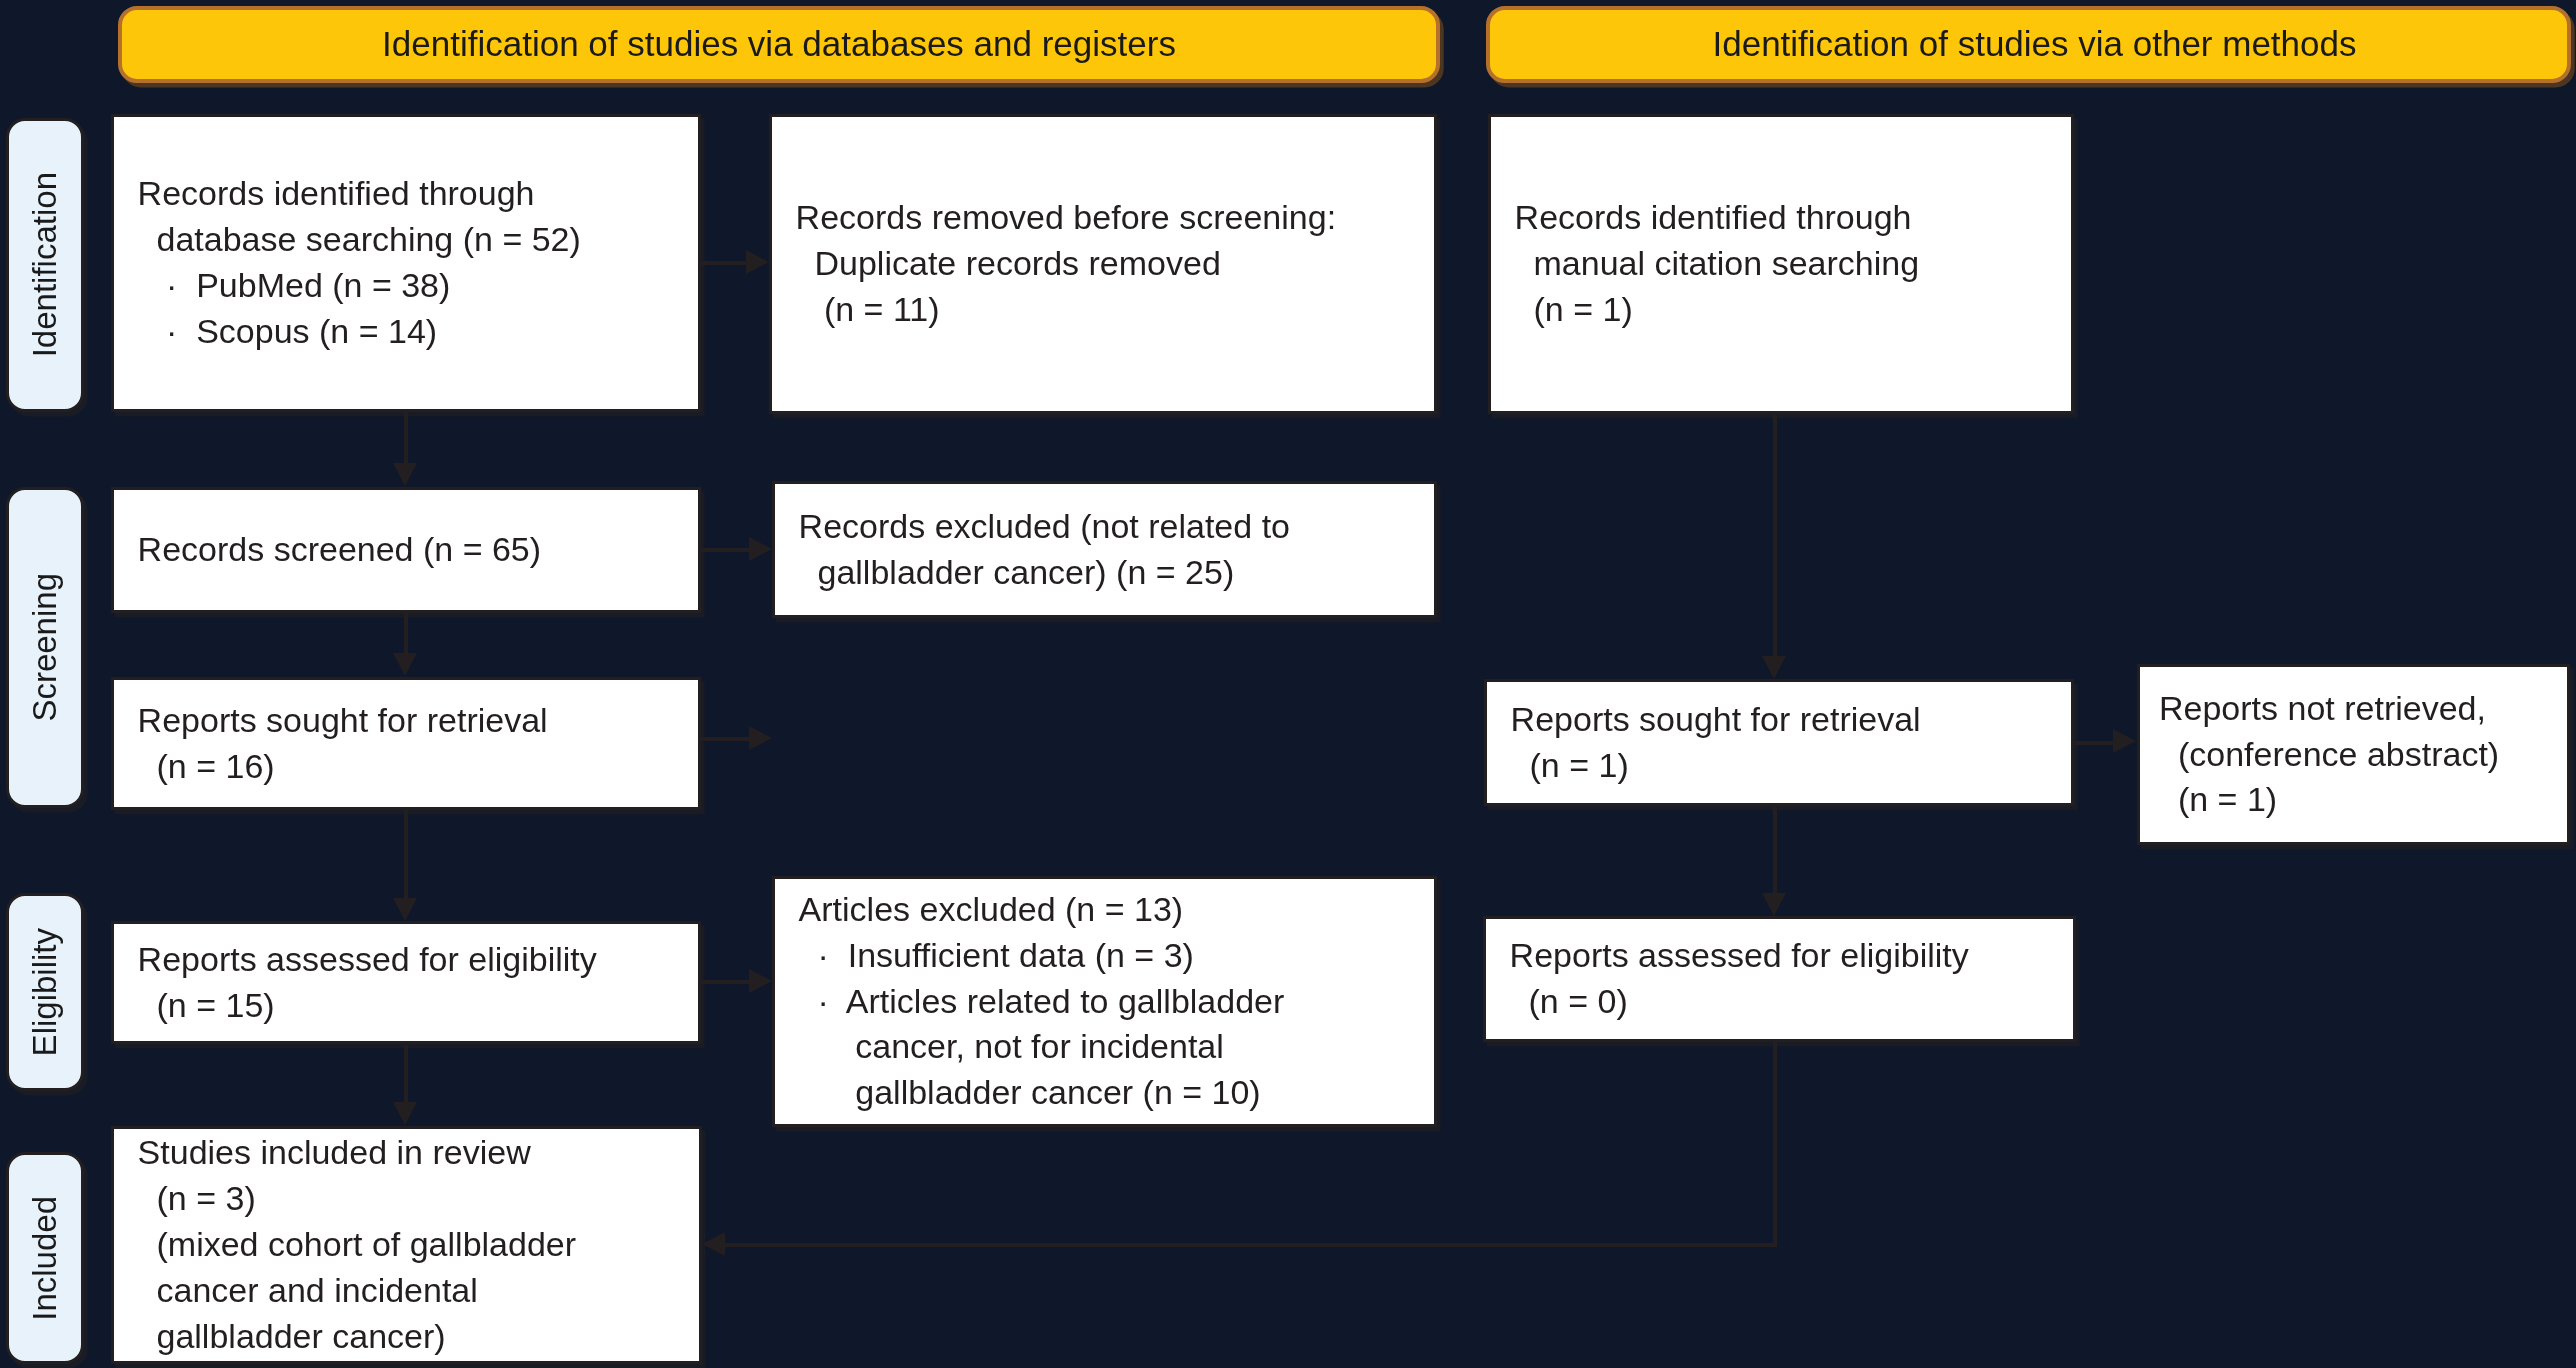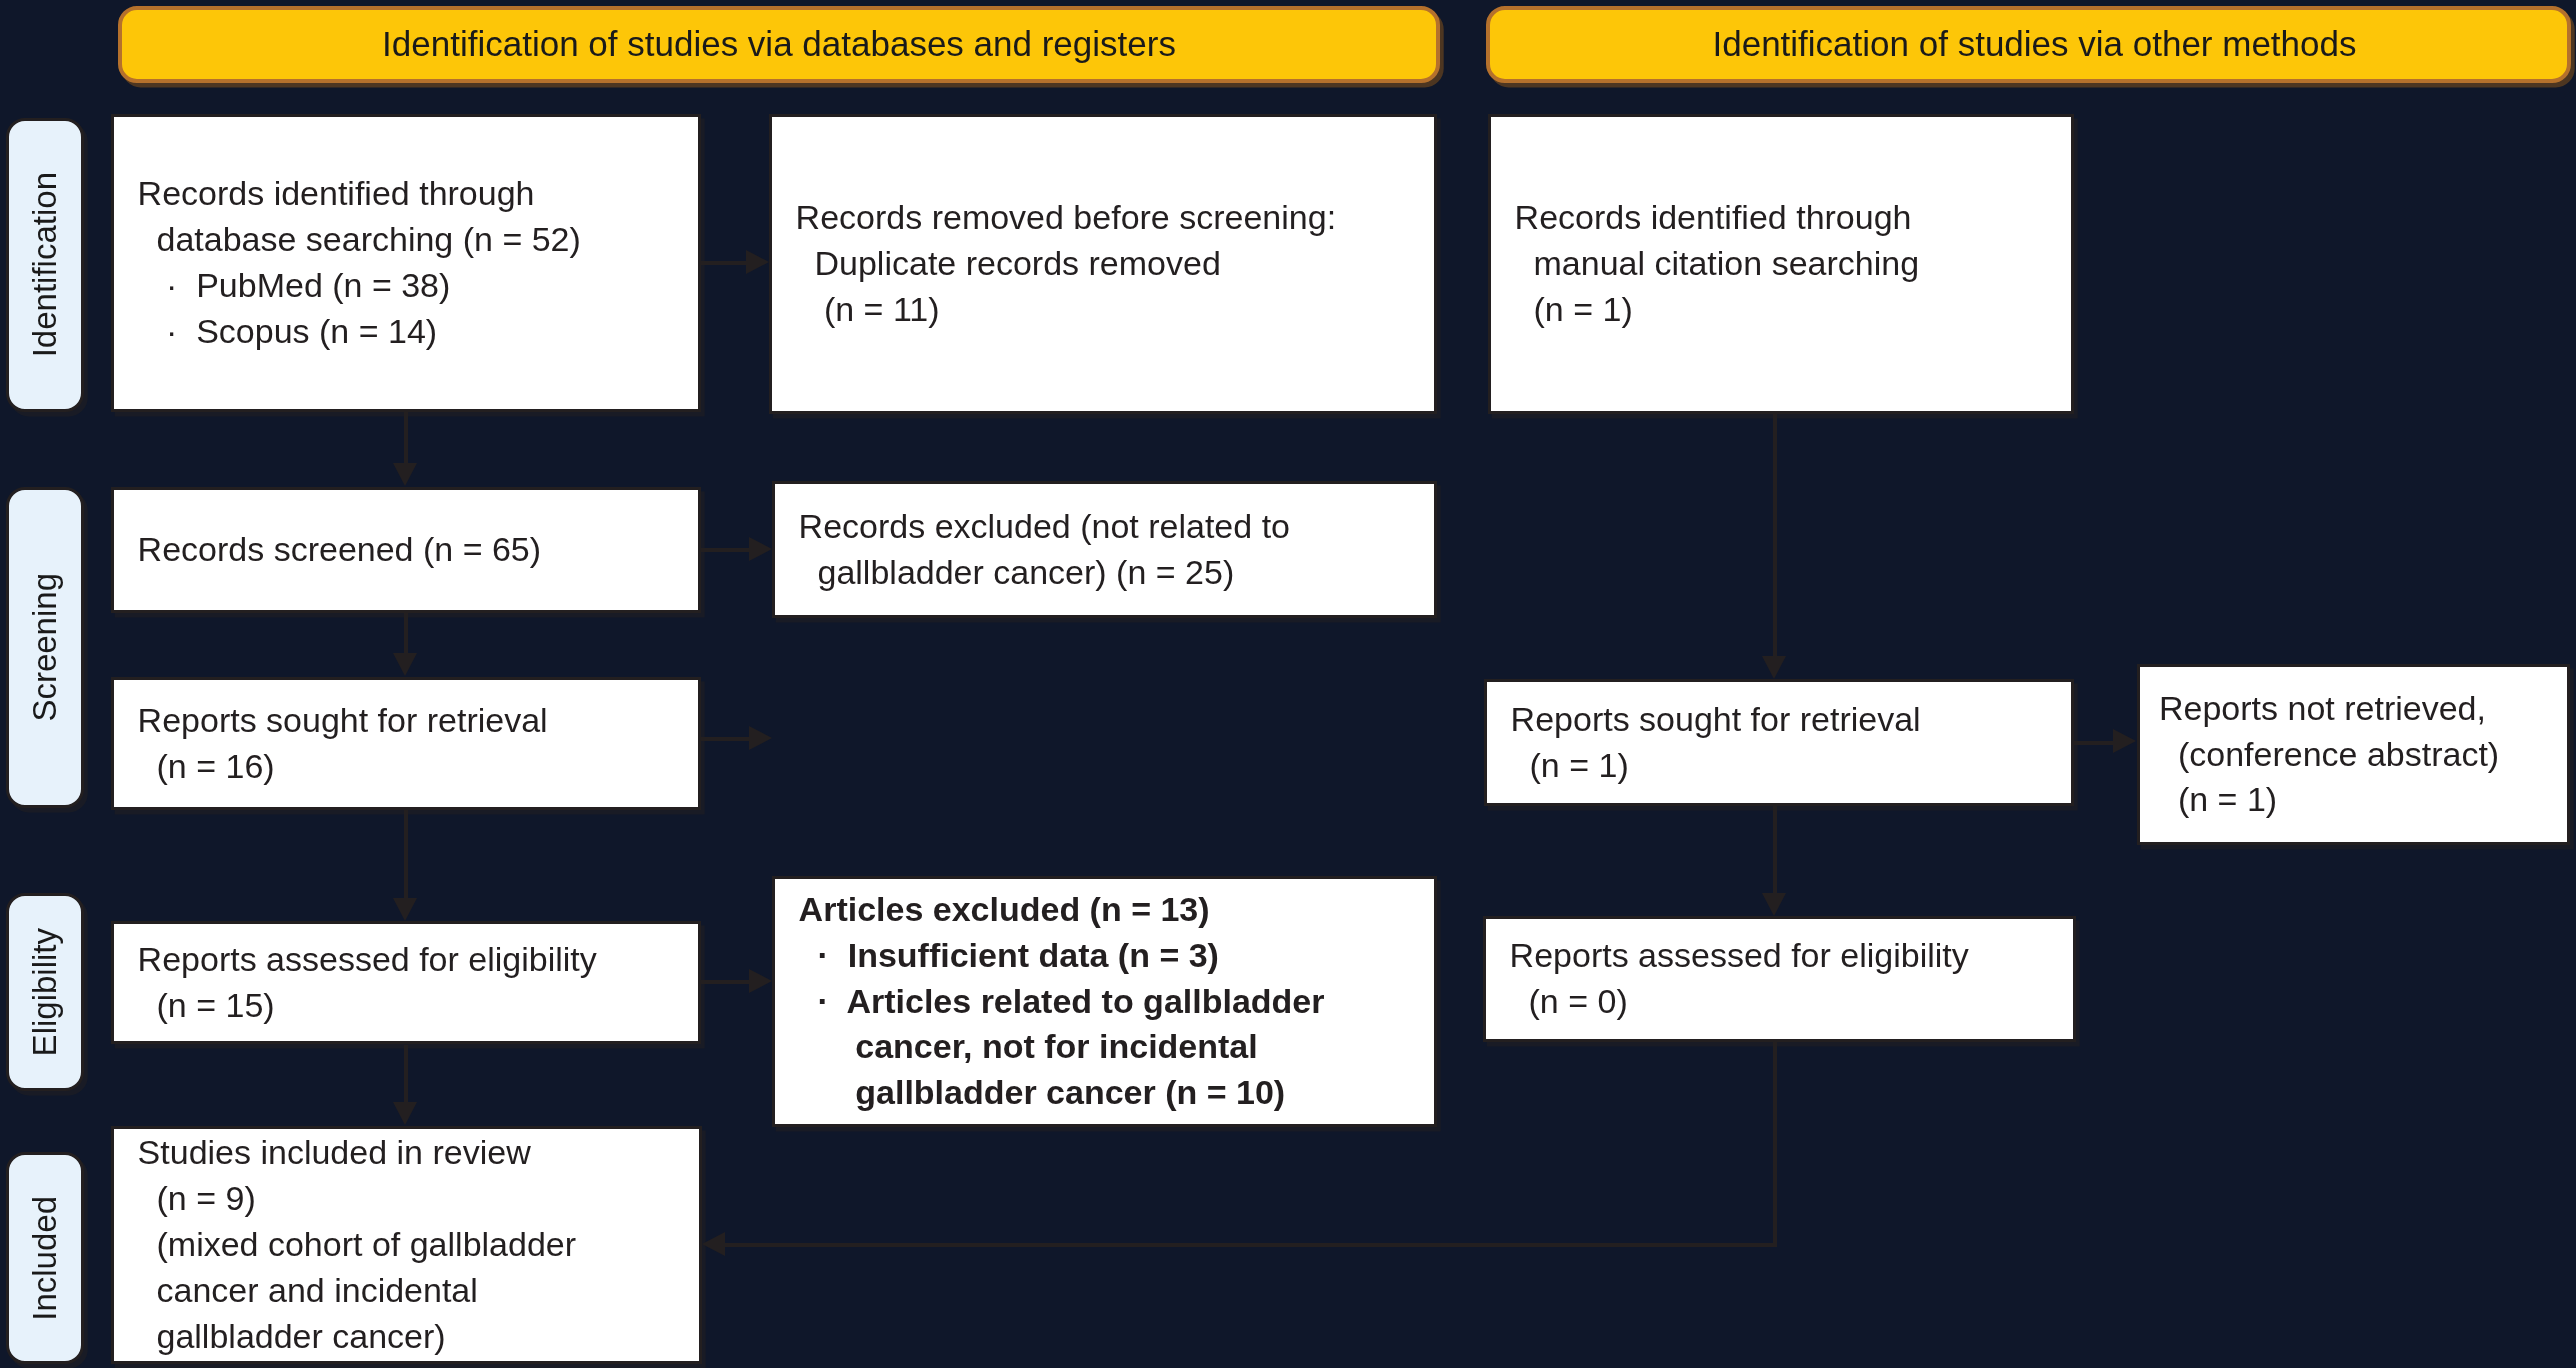--- a/index.html
+++ b/index.html
@@ -130,35 +130,35 @@
   <div class="node" style="left:2137px;top:664px;width:433px;height:181px;">
     <div class="txt" style="padding-left:19px;">Reports not retrieved,
   (conference abstract)
   (n = 1)</div>
   </div>
 
   <div class="node" style="left:111px;top:921px;width:590px;height:123px;">
     <div class="txt">Reports assessed for eligibility
   (n = 15)</div>
   </div>
-  <div class="node" style="left:772px;top:876px;width:665px;height:251px;font-weight:bold;">
+  <div class="node" style="left:772px;top:876px;width:665px;height:251px;">
     <div class="txt">Articles excluded (n = 13)
   ·  Insufficient data (n = 3)
   ·  Articles related to gallbladder
       cancer, not for incidental
       gallbladder cancer (n = 10)</div>
   </div>
   <div class="node" style="left:1483px;top:916px;width:593px;height:126px;">
     <div class="txt">Reports assessed for eligibility
   (n = 0)</div>
   </div>
 
   <div class="node" style="left:111px;top:1126px;width:591px;height:238px;">
     <div class="txt">Studies included in review
-  (n = 9)
+  (n = 3)
   (mixed cohort of gallbladder
   cancer and incidental
   gallbladder cancer)</div>
   </div>
 
   <div>
     <div class="vline" style="left:404px;top:412px;height:52px;"></div>
     <div class="head-down" style="left:393px;top:463px;"></div>
   </div>
   <div>

